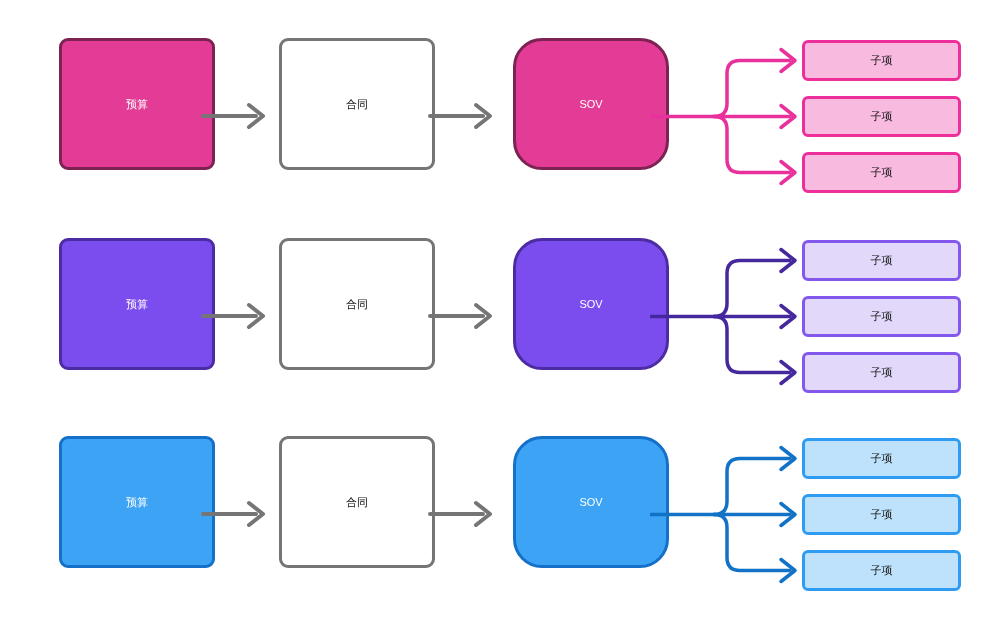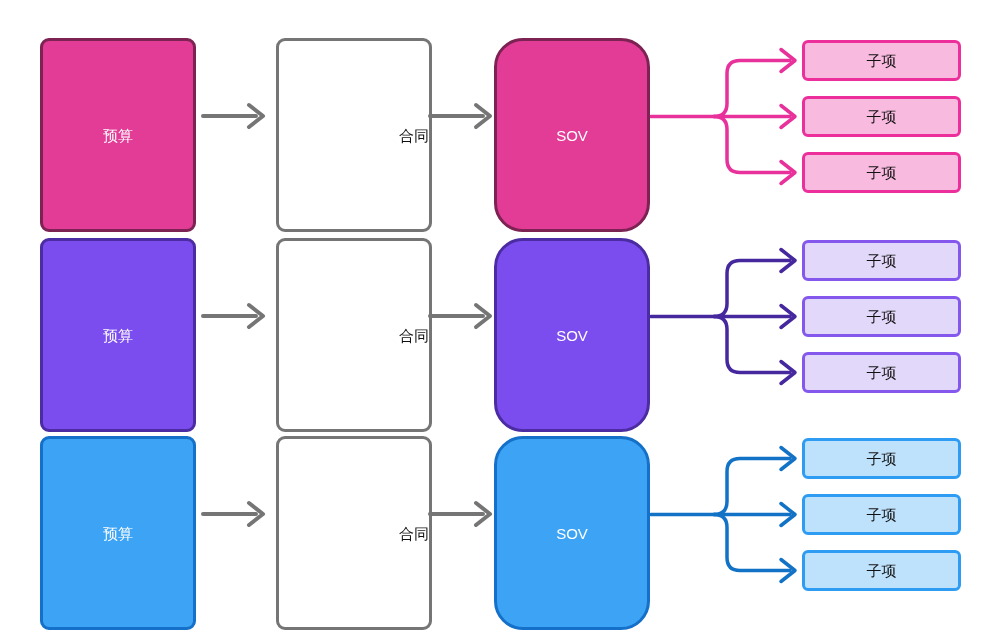--- a/index.html
+++ b/index.html
@@ -20,43 +20,43 @@
   .row.r0 { top: 38px; }
   .row.r1 { top: 238px; }
   .row.r2 { top: 436px; }
 
   .node {
     position: absolute;
     box-sizing: border-box;
     display: flex;
     align-items: center;
     justify-content: center;
-    font-size: 15px;
+    font-size: 11px;
     line-height: 1;
   }
   .node.big {
     top: 0;
     width: 156px;
-    height: 194px;
+    height: 132px;
     border-radius: 9px;
     border: 3px solid transparent;
+    margin-left: 19px;
   }
   .node.budget {
     left: 40px;
     background: var(--solid-fill);
     border-color: var(--solid-border);
     color: var(--solid-text);
     font-weight: 500;
   }
   .node.contract {
-    left: 276px;
+    left: 260px;
     background: var(--contract-fill);
     border-color: var(--contract-border);
     color: var(--contract-text);
-    justify-content: flex-end;
   }
   .node.sov {
     left: 494px;
     background: var(--solid-fill);
     border-color: var(--solid-border);
     color: var(--solid-text);
     font-weight: 500;
     border-radius: 29px;
   }
   .node.sub {

